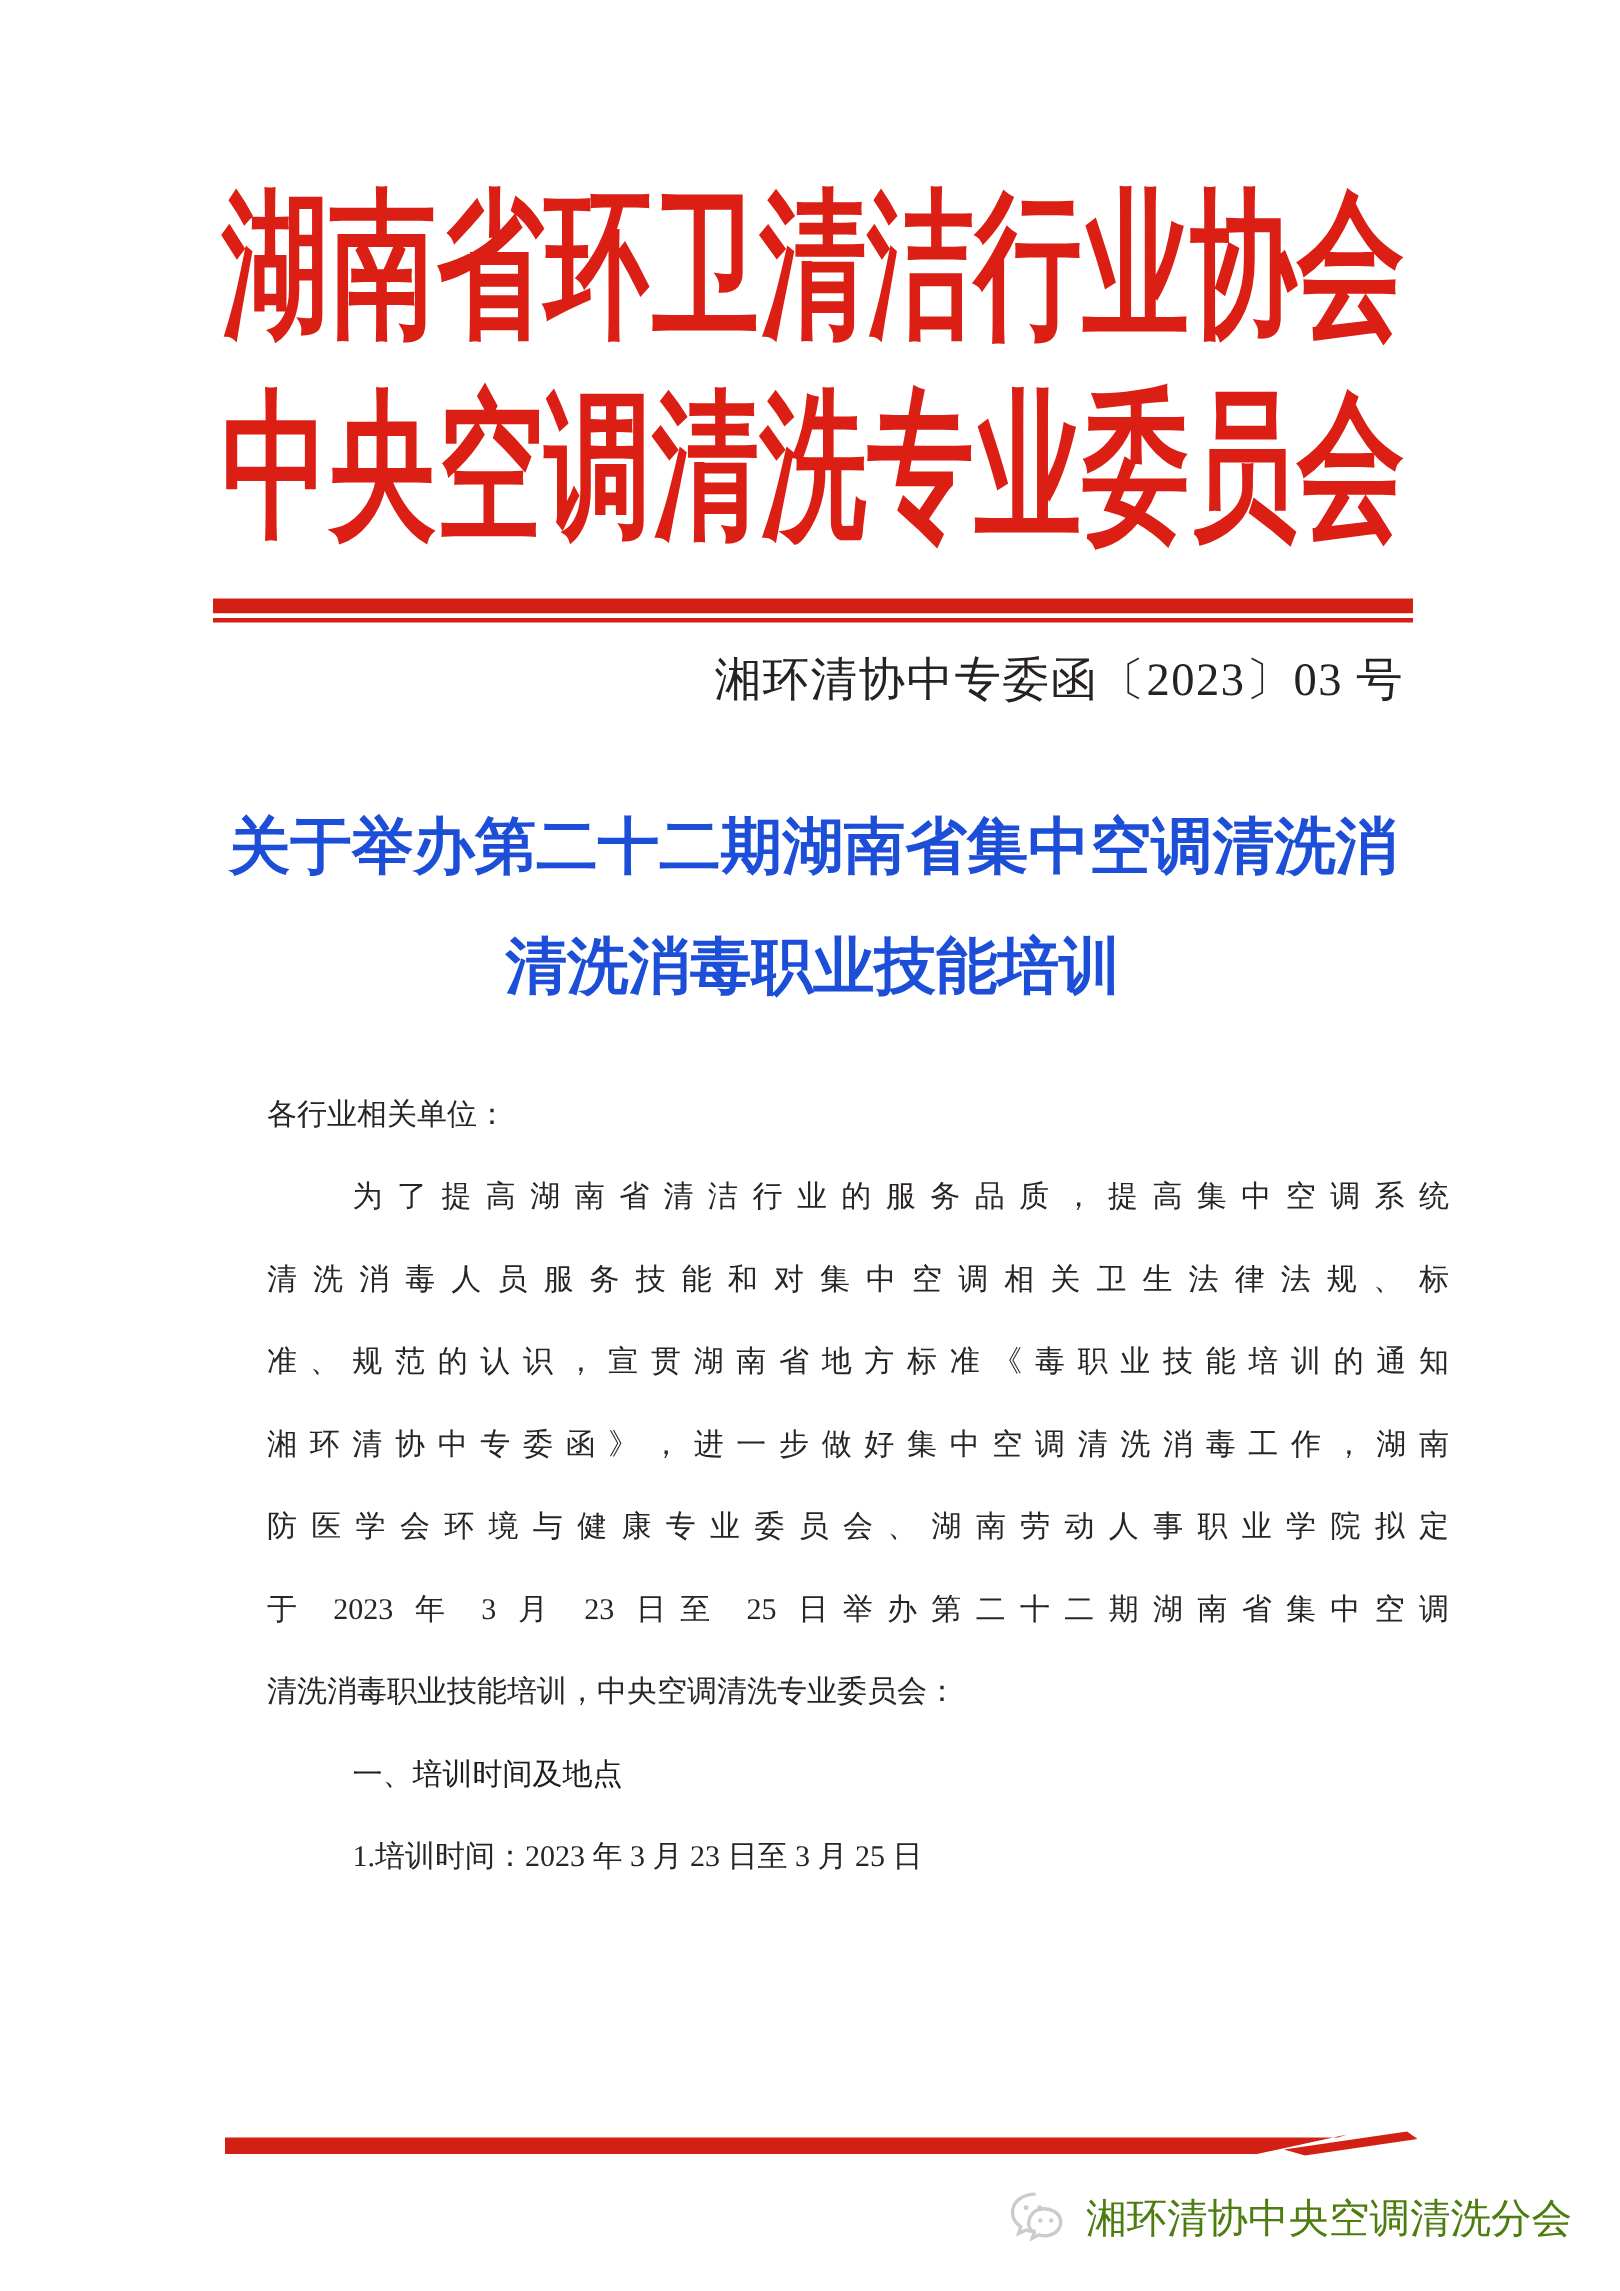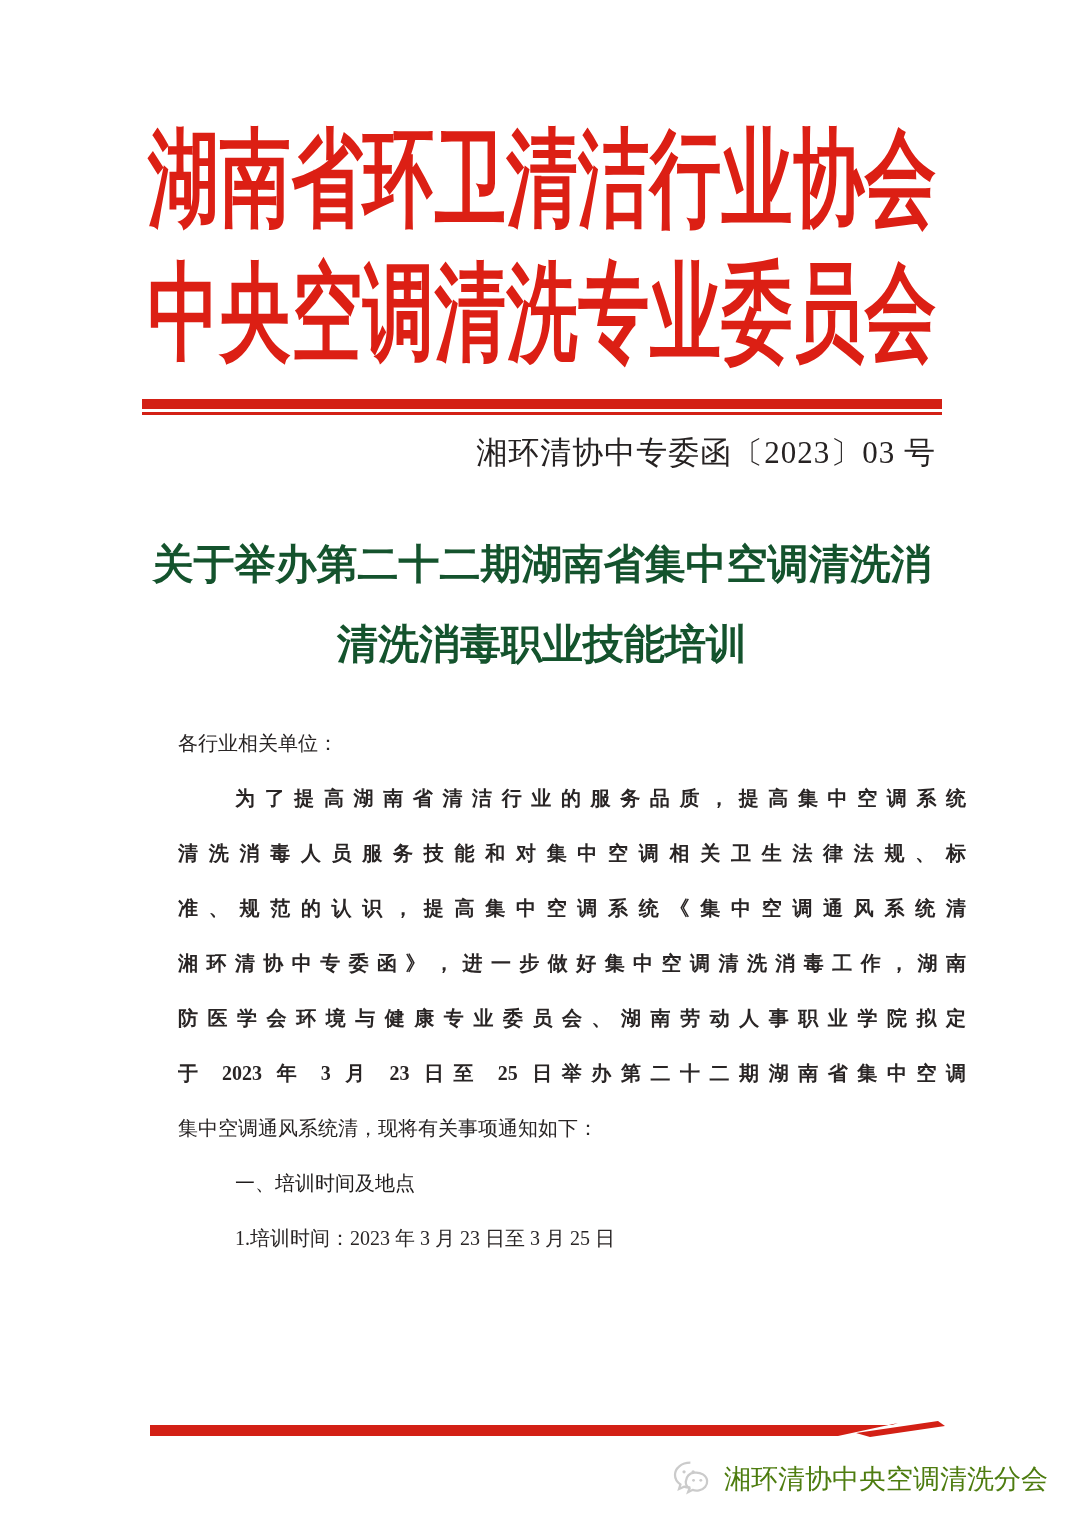--- a/index.html
+++ b/index.html
@@ -32,31 +32,31 @@
   
   .doc-number {
     position:absolute; top:432px; left:148px; width:788px;
     font-size:31px; color:#262222; text-align:right; white-space:nowrap;
     letter-spacing:1px;
   }
 
   
   .notice-title {
     position:absolute; top:524px; left:146px; width:792px;
-    text-align:center; color:#14532d; font-weight:bold;
+    text-align:center; color:#1d4ed8; font-weight:bold;
   }
   .title-line { font-size:41px; line-height:80px; white-space:nowrap; }
 
   
   .doc-body {
     position:absolute; top:716px; left:148px; width:788px;
     font-size:20px; color:#292525;margin-left:30px;
   }
   .bline { height:55px; line-height:55px; overflow:hidden; }
-  .bline.just { text-align:justify; text-align-last:justify;font-weight:bold; }
+  .bline.just { text-align:justify; text-align-last:justify; }
   .bline.left { text-align:left; white-space:nowrap; }
   .bline.indent { padding-left:57px; }
   .bline.bold { font-weight:normal; color:#1e1b1b; }
 
   
   .bottom-rule { position:absolute; top:1420px; left:150px; width:795px; height:20px; }
   .bottom-rule svg { display:block; }
 
   
   .watermark {
@@ -87,25 +87,25 @@
 
   <h1 class="notice-title">
     <div class="title-line">关于举办第二十二期湖南省集中空调清洗消</div>
     <div class="title-line">清洗消毒职业技能培训</div>
   </h1>
 
   <main class="doc-body">
     <div class="bline left">各行业相关单位：</div>
     <div class="bline just indent">为了提高湖南省清洁行业的服务品质，提高集中空调系统</div>
     <div class="bline just">清洗消毒人员服务技能和对集中空调相关卫生法律法规、标</div>
-    <div class="bline just">准、规范的认识，提高集中空调系统《集中空调通风系统清</div>
+    <div class="bline just">准、规范的认识，宣贯湖南省地方标准《毒职业技能培训的通知</div>
     <div class="bline just">湘环清协中专委函》，进一步做好集中空调清洗消毒工作，湖南</div>
     <div class="bline just">防医学会环境与健康专业委员会、湖南劳动人事职业学院拟定</div>
     <div class="bline just">于 2023 年 3 月 23 日至 25 日举办第二十二期湖南省集中空调</div>
-    <div class="bline left">集中空调通风系统清，现将有关事项通知如下：</div>
+    <div class="bline left">清洗消毒职业技能培训，中央空调清洗专业委员会：</div>
     <div class="bline left indent bold">一、培训时间及地点</div>
     <div class="bline left indent">1.培训时间：2023 年 3 月 23 日至 3 月 25 日</div>
   </main>
 
   <div class="bottom-rule">
     <svg width="795" height="20" viewBox="0 0 795 20">
       <polygon points="0,5 742,5 748,3 688,16 0,16" fill="#d32015"></polygon>
       <polygon points="706,13 788,1 795,6 720,17" fill="#d32015"></polygon>
     </svg>
   </div>

